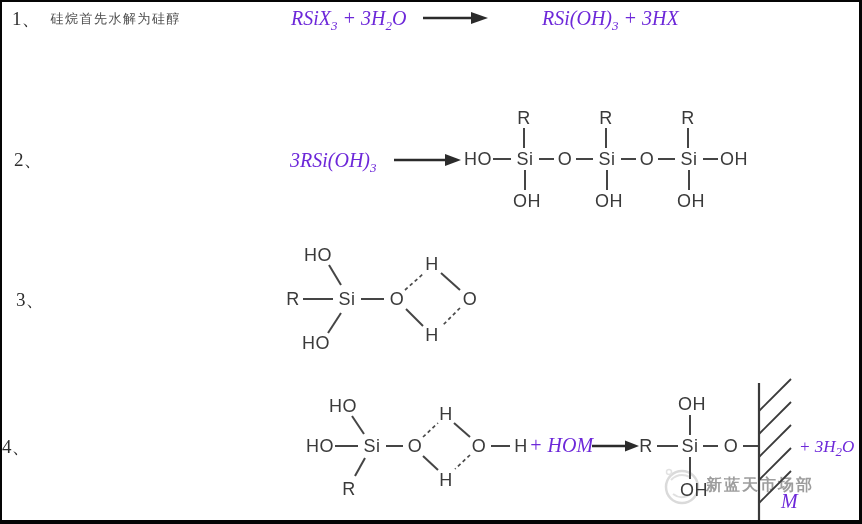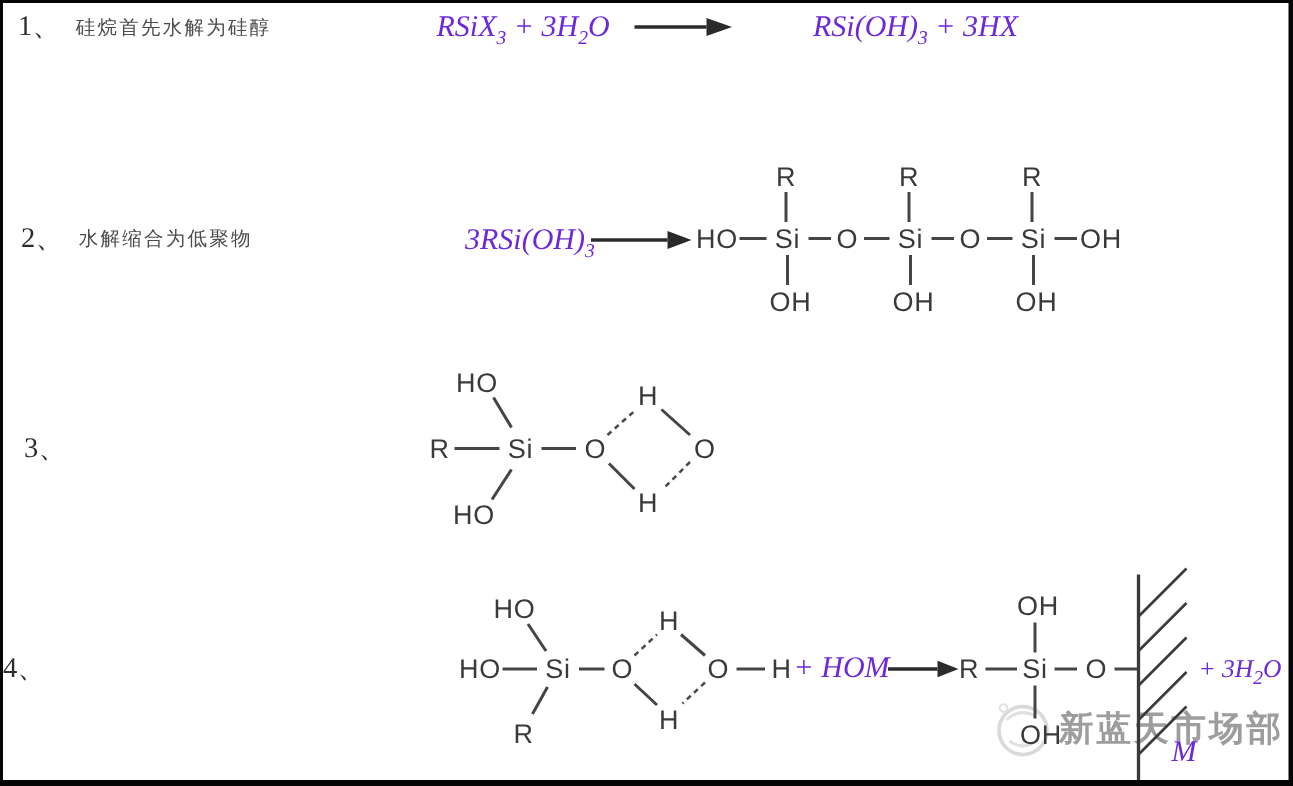--- a/index.html
+++ b/index.html
@@ -5,21 +5,21 @@
   * { margin:0; padding:0; box-sizing:border-box; }
   html,body { background:#ffffff; }
   .page {
     position:relative; width:862px; height:524px; background:#ffffff;
     border:solid #050505; border-width:2px 3px 4px 2px; overflow:hidden;
     font-family:"Liberation Sans", sans-serif;
   }
   #draw-layer { position:absolute; left:0; top:0; width:862px; height:524px; z-index:2; }
   #text-layer { position:absolute; left:0; top:0; width:862px; height:524px; z-index:3; pointer-events:none; }
   .watermark { position:absolute; left:657px; top:458px; display:flex; align-items:center; z-index:1; }
-  .wm-text { font-size:23px; font-weight:bold; color:#8d8d8d; letter-spacing:2px; opacity:.85; margin-left:3px; }
+  .wm-text { font-size:16px; font-weight:bold; color:#8d8d8d; letter-spacing:2px; opacity:.85; margin-left:3px; }
   .atom {
     position:absolute; transform:translate(-50%,-50%);
     font-size:18px; font-weight:500; color:#3a3a3a; letter-spacing:.5px; white-space:nowrap; line-height:1;
   }
   .formula {
     position:absolute; transform:translateY(-50%);
     font-family:"Liberation Serif", serif; font-size:20px; color:#6d28d9; white-space:nowrap; line-height:1;font-style:italic;
   }
   .formula sub { font-size:13px; line-height:0; }
   .f17 { font-size:17px; }
@@ -128,30 +128,29 @@
       <span class="atom" style="left: 444px; top: 478px;">H</span>
       <span class="atom" style="left: 519px; top: 444px;">H</span>
       <span class="atom" style="left: 644px; top: 444px;">R</span>
       <span class="atom" style="left: 688px; top: 444px;">Si</span>
       <span class="atom" style="left: 690px; top: 402px;">OH</span>
       <span class="atom" style="left: 692px; top: 488px;">OH</span>
       <span class="atom" style="left: 729px; top: 444px;">O</span>
       <span class="formula" style="left: 779px; top: 499px;">M</span>
       <span class="formula" style="left: 289px; top: 16px;"><span>RSiX</span><sub>3</sub><span> + 3H</span><sub>2</sub><span>O</span></span>
       <span class="formula" style="left: 496px; top: 16px; margin-left: 44px;"><span>RSi(OH)</span><sub>3</sub><span>  + 3HX</span></span>
-      <span class="formula" style="left: 288px; top: 158px; margin-left: 20px;"><span>3RSi(OH)</span><sub>3</sub></span>
+      <span class="formula" style="left: 288px; top: 158px;"><span>3RSi(OH)</span><sub>3</sub></span>
       <span class="formula" style="left: 527px; top: 443px;"><span>+ HOM</span></span>
       <span class="formula f17" style="left: 797px; top: 444px;"><span>+  3H</span><sub>2</sub><span>O</span></span>
       <span class="step" style="left: 10px; top: 16px;">
         <span class="stepnum">1、</span>
         <span class="steptext">硅烷首先水解为硅醇</span>
       </span>
       <span class="step" style="left: 12px; top: 157px;">
         <span class="stepnum">2、</span>
-        <span class="steptext">水解缩合为低聚物</span>
       </span>
       <span class="step" style="left: 14px; top: 297px;">
         <span class="stepnum">3、</span>
       </span>
       <span class="step" style="left: 0px; top: 444px;">
         <span class="stepnum">4、</span>
       </span>
     </div>
 </div>
 

